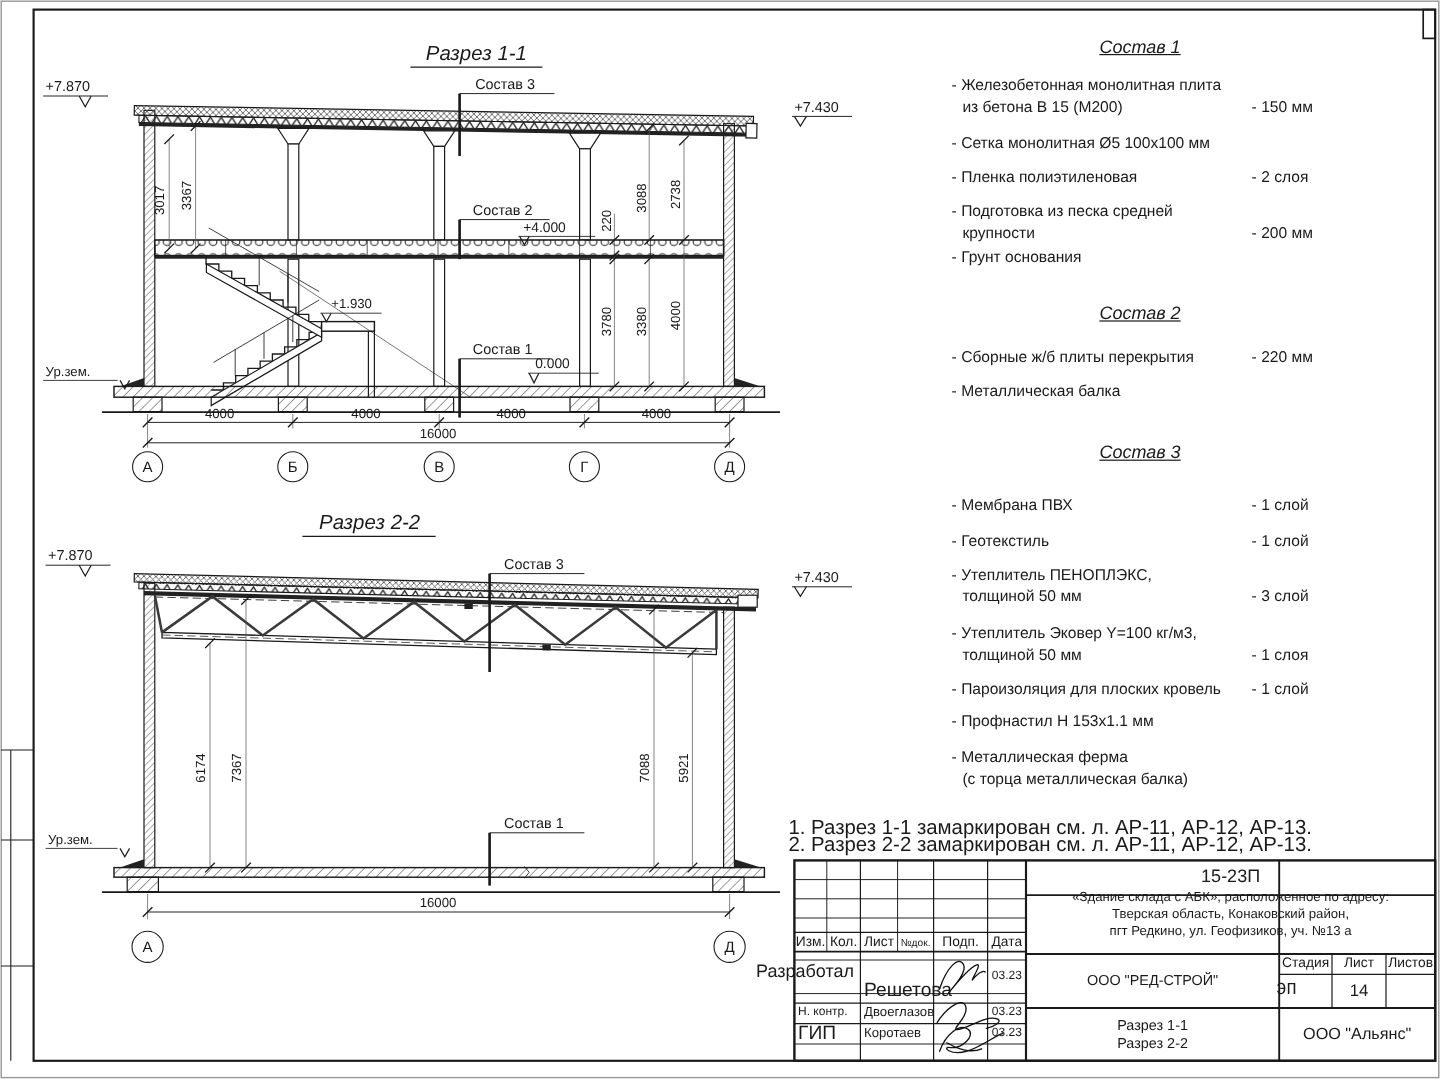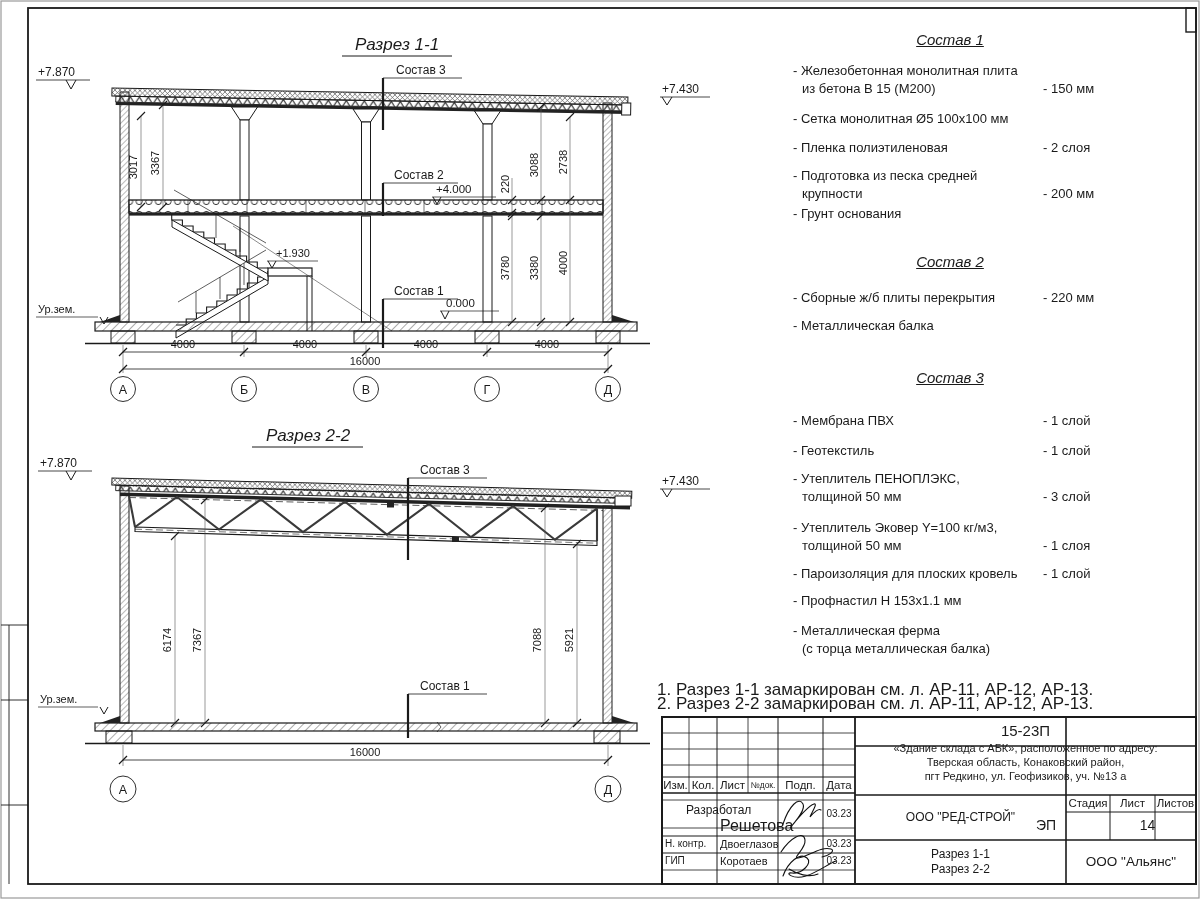--- a/index.html
+++ b/index.html
@@ -481,44 +481,44 @@
     <div>Тверская область, Конаковский район,</div>
     <div>пгт Редкино, ул. Геофизиков, уч. №13 а</div>
   </div>
 </div>
 
 <div class="tb" style="left:857px;top:797px;width:207px;height:41px;font-size:12px;">ООО "РЕД-СТРОЙ"</div>
 
 <div class="tb" style="left:1066px;top:796px;width:44px;height:15px;font-size:11.5px;">Стадия</div>
 <div class="tb" style="left:1110px;top:796px;width:45px;height:15px;font-size:11.5px;">Лист</div>
 <div class="tb" style="left:1155px;top:796px;width:41px;height:15px;font-size:11.5px;">Листов</div>
-<div class="tb" style="left:1024px;top:813px;width:44px;height:26px;font-size:14px;">ЭП</div>
-<div class="tb" style="left:1110px;top:813px;width:45px;height:26px;font-size:14px;padding-left:15px;">14</div>
+<div class="tb" style="left:1050px;top:813px;width:44px;height:26px;font-size:14px;font-family:Liberation Mono, monospace;">ЭП</div>
+<div class="tb" style="left:1110px;top:813px;width:45px;height:26px;font-size:14px;">14</div>
 <div class="tb" style="left:1155px;top:813px;width:41px;height:26px;font-size:14px;margin-left:37px;">15</div>
 
 <div class="tb" style="left:857px;top:842px;width:207px;height:40px;font-size:12px;">
   <div>
     <div>Разрез 1-1</div>
     <div>Разрез 2-2</div>
   </div>
 </div>
 <div class="tb" style="left:1066px;top:842px;width:130px;height:40px;font-size:13.5px;">ООО "Альянс"</div>
 
 <div class="tb" style="left:662px;top:777px;width:27px;height:16px;font-size:11.5px;text-align:center;">Изм.</div>
 <div class="tb" style="left:689px;top:777px;width:28px;height:16px;font-size:11.5px;">Кол.</div>
 <div class="tb" style="left:717px;top:777px;width:31px;height:16px;font-size:11.5px;">Лист</div>
 <div class="tb" style="left:748px;top:777px;width:30px;height:16px;font-size:8.5px;">№док.</div>
 <div class="tb" style="left:778px;top:777px;width:45px;height:16px;font-size:11.5px;">Подп.</div>
 <div class="tb" style="left:823px;top:777px;width:32px;height:16px;font-size:11.5px;">Дата</div>
 
-<div class="tb left" style="left:686px;top:800px;width:51px;height:20px;font-size:12px;">Разработал</div>
+<div class="tb left" style="left:630px;top:800px;width:51px;height:20px;font-size:15px;">Разработал</div>
 <div class="tb left" style="left:720px;top:800px;width:57px;height:28px;font-size:16px;margin-top:12px;">Решетова</div>
 <div class="tb" style="left:823px;top:800px;width:32px;height:28px;font-size:10px;">03.23</div>
 
 <div class="tb left" style="left:665px;top:836px;width:51px;height:17px;font-size:10px;">Н. контр.</div>
 <div class="tb left" style="left:720px;top:836px;width:57px;height:17px;font-size:11px;">Двоеглазов</div>
 <div class="tb" style="left:823px;top:836px;width:32px;height:17px;font-size:10px;">03.23</div>
 
-<div class="tb left" style="left:665px;top:853px;width:51px;height:17px;font-size:10px;">ГИП</div>
+<div class="tb left" style="left:665px;top:853px;width:51px;height:17px;font-size:16px;">ГИП</div>
 <div class="tb left" style="left:720px;top:853px;width:57px;height:17px;font-size:11px;">Коротаев</div>
 <div class="tb" style="left:823px;top:853px;width:32px;height:17px;font-size:10px;">03.23</div>
 
 </div>
 
 </body></html>

